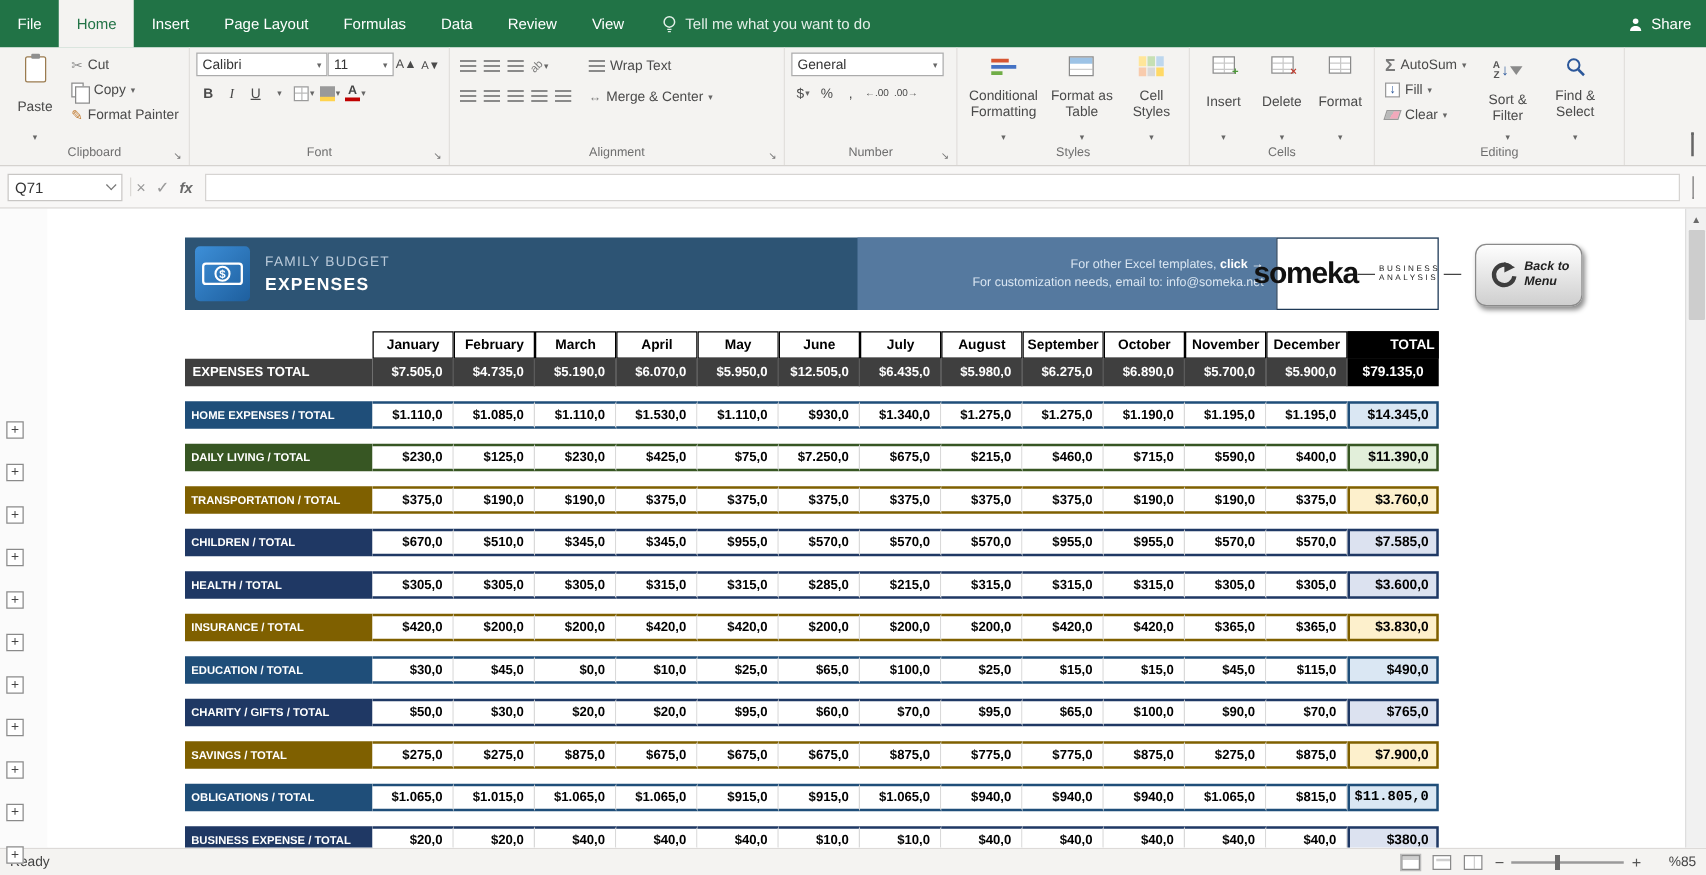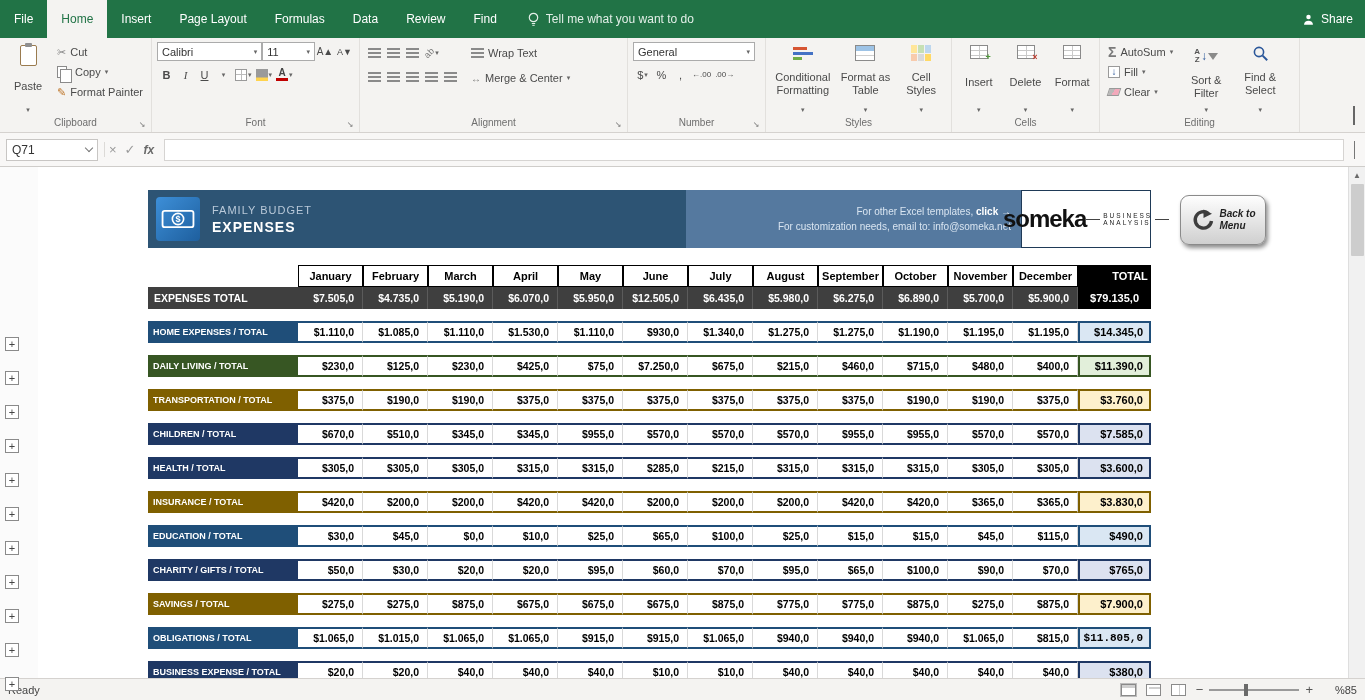--- a/index.html
+++ b/index.html
@@ -129,21 +129,21 @@
 <body>
 
 <div class="tabbar">
   <div class="tab">File</div>
   <div class="tab active">Home</div>
   <div class="tab">Insert</div>
   <div class="tab">Page Layout</div>
   <div class="tab">Formulas</div>
   <div class="tab">Data</div>
   <div class="tab">Review</div>
-  <div class="tab">Find</div>
+  <div class="tab">View</div>
   <div class="tellme">
     <svg width="13" height="15" viewBox="0 0 13 15">
         <circle cx="6.5" cy="5.5" r="4.2" fill="none" stroke="#e3efe8" stroke-width="1.2"></circle>
         <path d="M4.8 11.5h3.4M5.3 13.3h2.4" stroke="#e3efe8" stroke-width="1"></path>
       </svg>
     <span>Tell me what you want to do</span>
   </div>
   <div class="share-btn">
     <svg width="13" height="13" viewBox="0 0 14 14">
         <circle cx="7" cy="4.3" r="2.4" fill="#fff"></circle>
@@ -510,21 +510,21 @@
           <div class="t-cell cat-val" style="border-top-color: rgb(55, 86, 35); border-bottom-color: rgb(55, 86, 35);">$230,0</div>
           <div class="t-cell cat-val" style="border-top-color: rgb(55, 86, 35); border-bottom-color: rgb(55, 86, 35);">$125,0</div>
           <div class="t-cell cat-val" style="border-top-color: rgb(55, 86, 35); border-bottom-color: rgb(55, 86, 35);">$230,0</div>
           <div class="t-cell cat-val" style="border-top-color: rgb(55, 86, 35); border-bottom-color: rgb(55, 86, 35);">$425,0</div>
           <div class="t-cell cat-val" style="border-top-color: rgb(55, 86, 35); border-bottom-color: rgb(55, 86, 35);">$75,0</div>
           <div class="t-cell cat-val" style="border-top-color: rgb(55, 86, 35); border-bottom-color: rgb(55, 86, 35);">$7.250,0</div>
           <div class="t-cell cat-val" style="border-top-color: rgb(55, 86, 35); border-bottom-color: rgb(55, 86, 35);">$675,0</div>
           <div class="t-cell cat-val" style="border-top-color: rgb(55, 86, 35); border-bottom-color: rgb(55, 86, 35);">$215,0</div>
           <div class="t-cell cat-val" style="border-top-color: rgb(55, 86, 35); border-bottom-color: rgb(55, 86, 35);">$460,0</div>
           <div class="t-cell cat-val" style="border-top-color: rgb(55, 86, 35); border-bottom-color: rgb(55, 86, 35);">$715,0</div>
-          <div class="t-cell cat-val" style="border-top-color: rgb(55, 86, 35); border-bottom-color: rgb(55, 86, 35);">$480,0</div>
+          <div class="t-cell cat-val" style="border-top-color: rgb(55, 86, 35); border-bottom-color: rgb(55, 86, 35);">$590,0</div>
           <div class="t-cell cat-val" style="border-top-color: rgb(55, 86, 35); border-bottom-color: rgb(55, 86, 35);">$400,0</div>
           <div class="t-cell cat-total" style="background: rgb(226, 239, 218); border-color: rgb(55, 86, 35);">$11.390,0</div>
         </div>
         <div class="t-row cat-row">
           <div class="t-cell cat-label" style="background: rgb(127, 96, 0);">TRANSPORTATION / TOTAL</div>
           <div class="t-cell cat-val" style="border-top-color: rgb(127, 96, 0); border-bottom-color: rgb(127, 96, 0);">$375,0</div>
           <div class="t-cell cat-val" style="border-top-color: rgb(127, 96, 0); border-bottom-color: rgb(127, 96, 0);">$190,0</div>
           <div class="t-cell cat-val" style="border-top-color: rgb(127, 96, 0); border-bottom-color: rgb(127, 96, 0);">$190,0</div>
           <div class="t-cell cat-val" style="border-top-color: rgb(127, 96, 0); border-bottom-color: rgb(127, 96, 0);">$375,0</div>
           <div class="t-cell cat-val" style="border-top-color: rgb(127, 96, 0); border-bottom-color: rgb(127, 96, 0);">$375,0</div>

